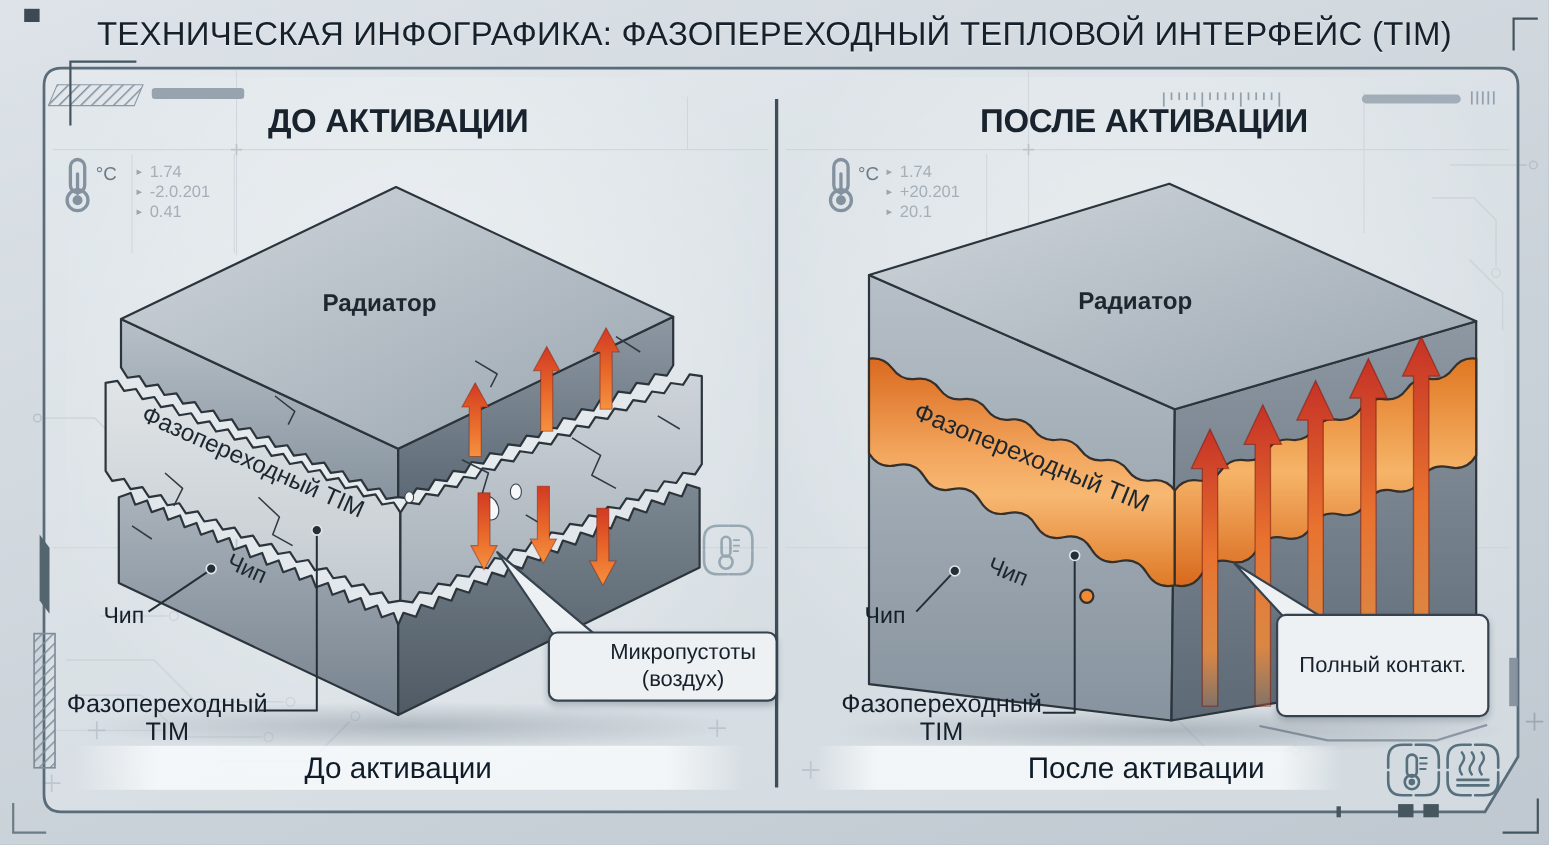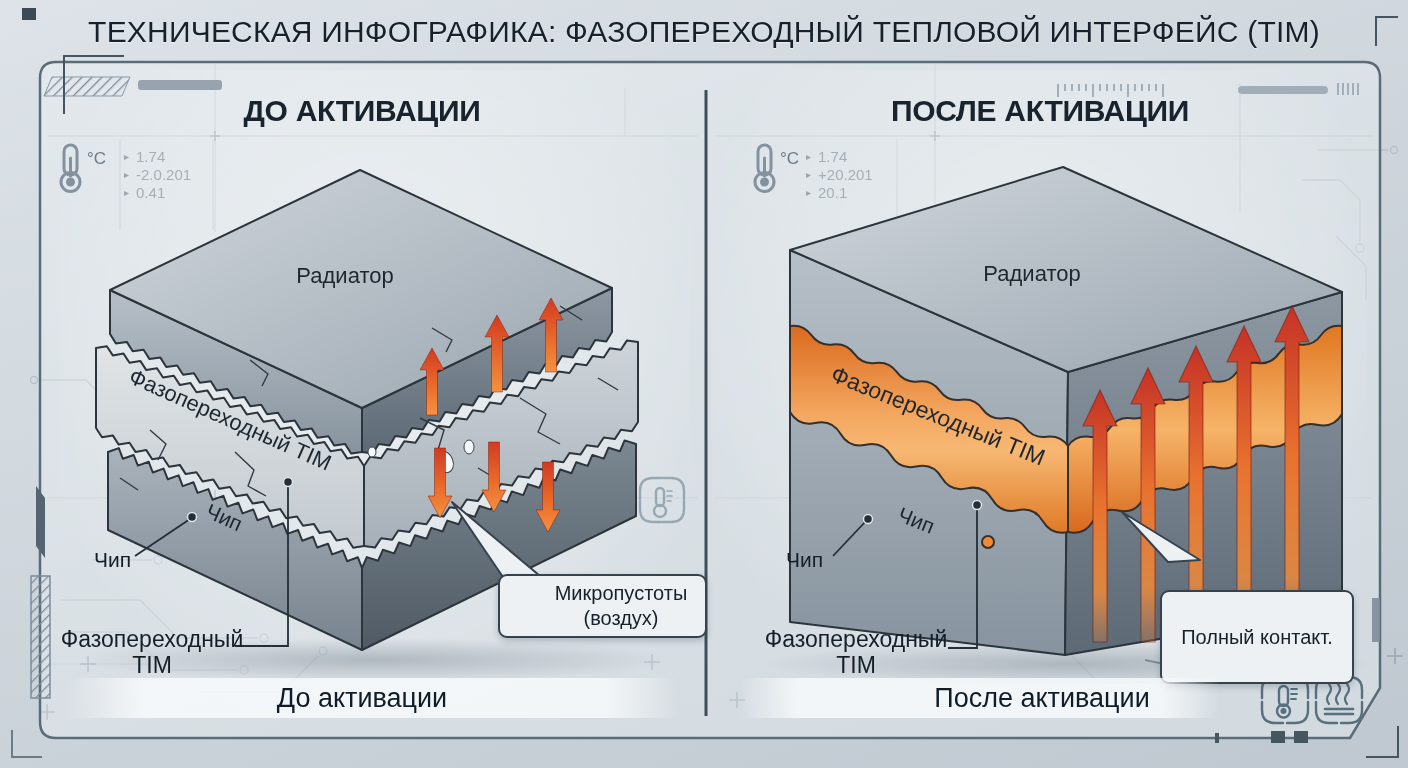--- a/index.html
+++ b/index.html
@@ -12,21 +12,21 @@
   #art{position:absolute;left:0;top:0;}
   .txt{color:#1b242d;line-height:1.08;white-space:nowrap;}
   #title{left:0;top:16px;width:100%;text-align:center;font-size:30px;font-weight:400;
          letter-spacing:.2px;color:#16212b;text-shadow:0 1px 1px rgba(255,255,255,.6);}
   .hdr{font-size:30px;font-weight:700;letter-spacing:-.3px;transform:translateX(-50%);color:#18232d;}
   .unit{font-size:17px;color:#6d7b88;font-weight:400;}
   .vals{font-size:15px;color:#a6afb8;}
   .vals .row{display:flex;align-items:center;height:18px;}
   .vals .b{font-size:10px;color:#9aa5b0;margin-right:7px;}
   .facelbl{font-size:21px;color:#1d2730;transform-origin:center;}
-  .big{font-size:22px;}
+  .big{font-size:22px;font-weight:bold;}
   .ext{font-size:21px;color:#141f29;}
   .ext2{font-size:23px;color:#141f29;text-align:center;transform:translateX(-50%);line-height:1.15;}
   .callout{background:#edf1f4;border:2.5px solid #36434e;border-radius:9px;
            box-shadow:0 3px 6px rgba(40,55,70,.25);color:#16212b;font-size:20px;
            text-align:center;display:flex;flex-direction:column;justify-content:center;line-height:1.25;}
   .strip{height:40px;background:linear-gradient(90deg,rgba(255,255,255,0) 0%,rgba(250,252,253,.8) 12%,rgba(250,252,253,.8) 88%,rgba(255,255,255,0) 100%);}
   .caption{font-size:27px;color:#101d28;transform:translateX(-50%);}
 </style>
 </head>
 <body>
@@ -361,21 +361,21 @@
   <div class="abs ext" style="left:786px;top:548px;">Чип</div>
   <div class="abs ext2" style="left:856px;top:626px;">
     <div>Фазопереходный</div>
     <div>TIM</div>
   </div>
 
   <div class="abs callout" style="left:498px;top:574px;width:168px;height:60px;padding-left:37px;">
     <div>Микропустоты</div>
     <div>(воздух)</div>
   </div>
-  <div class="abs callout" style="left:1160px;top:558px;width:190px;height:90px;margin-top:32px;">
+  <div class="abs callout" style="left:1160px;top:558px;width:190px;height:90px;">
     <div>Полный контакт.</div>
   </div>
 
   <div class="abs strip" style="left:68px;top:678px;width:610px;"></div>
   <div class="abs strip" style="left:740px;top:678px;width:480px;"></div>
   <div class="abs txt caption" style="left:362px;top:684px;">До активации</div>
   <div class="abs txt caption" style="left:1042px;top:684px;">После активации</div>
 
 </div>
 

